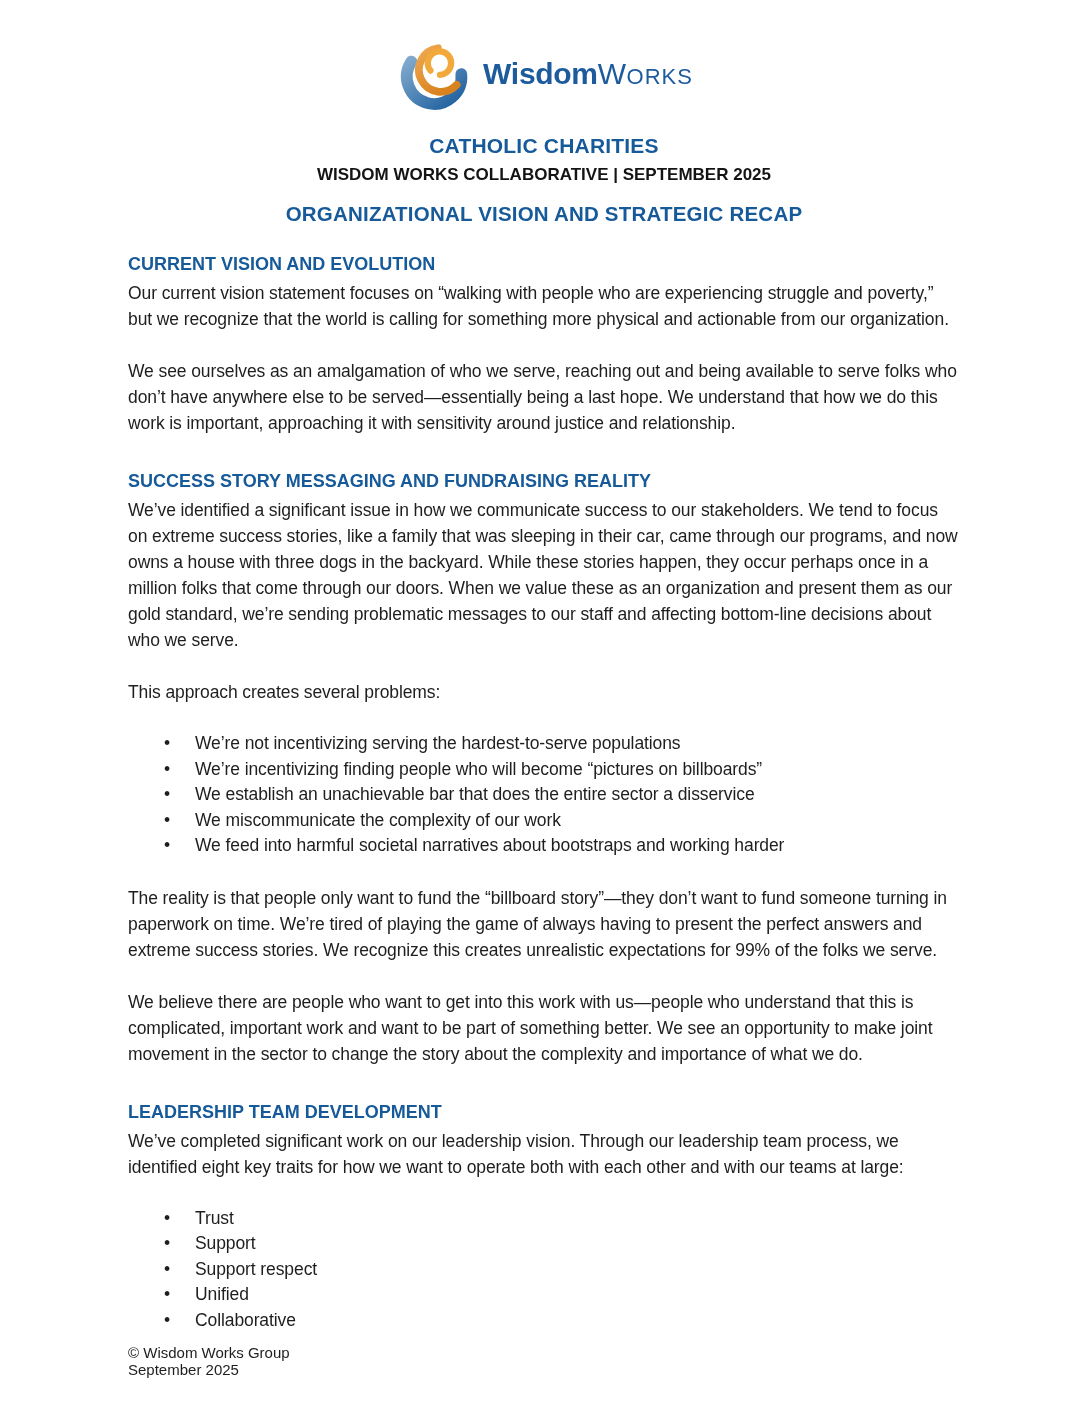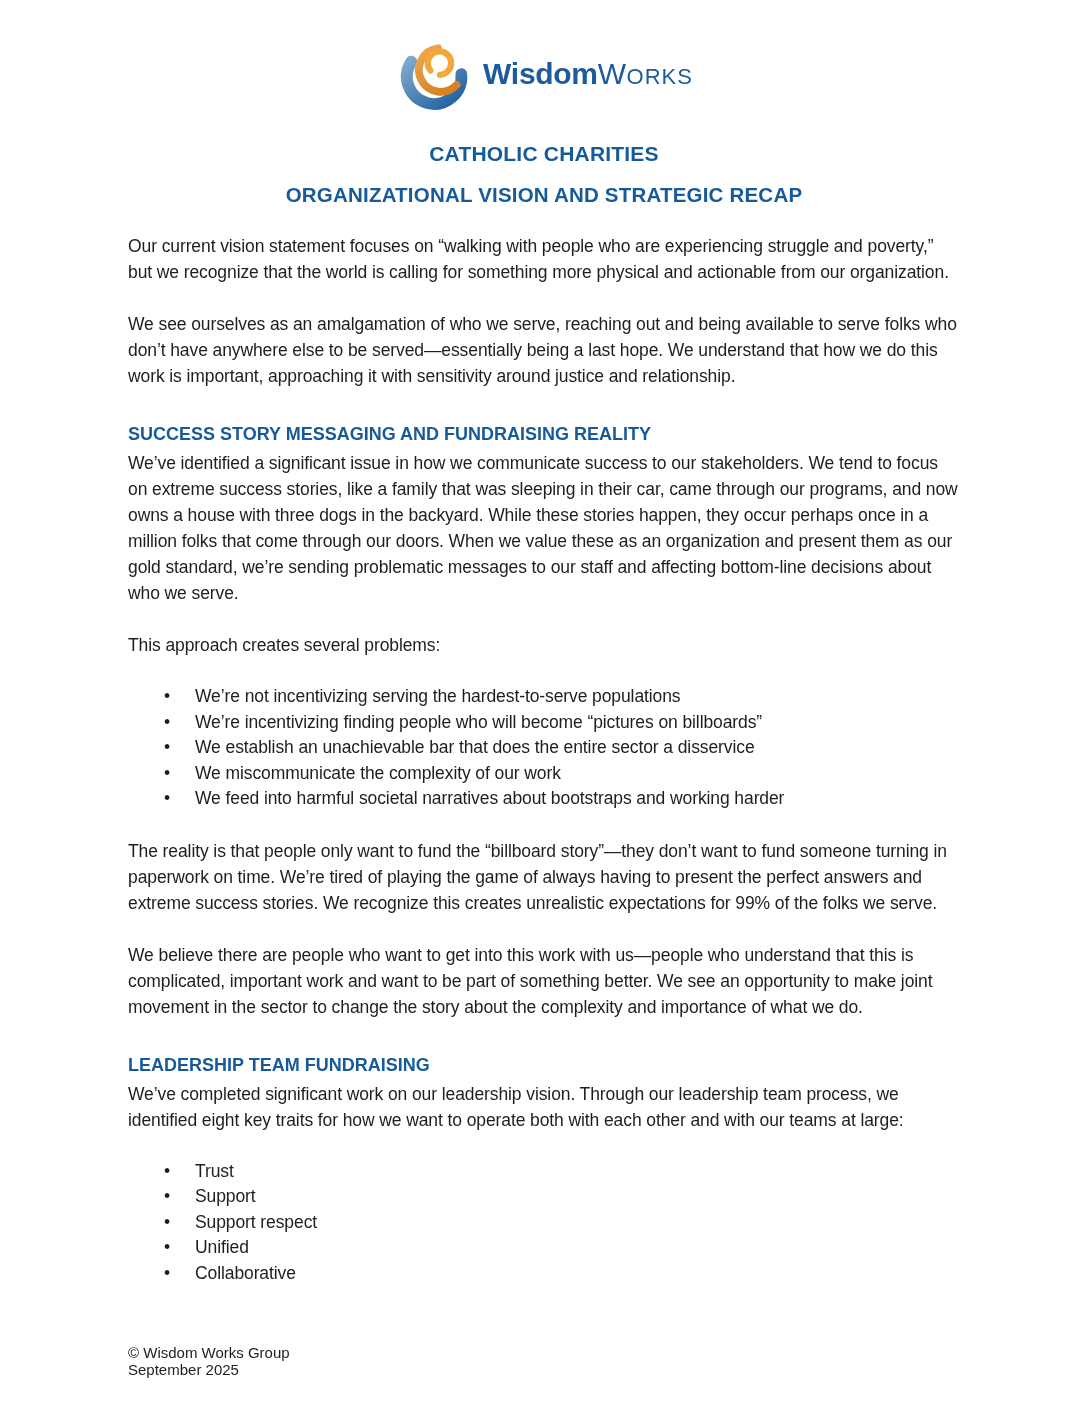--- a/index.html
+++ b/index.html
@@ -35,21 +35,21 @@
   .wordmark .w1 { font-weight: 700; letter-spacing: -0.3px; }
   .wordmark .w2 { font-weight: 400; margin-left: 0; letter-spacing: 0.5px; }
   .wordmark .w2-rest { font-size: 22px; letter-spacing: 1px; }
   
   .org-name {
     text-align: center;
     color: #175a99;
     font-weight: 700;
     font-size: 21px;
     letter-spacing: 0.2px;
-    margin-top: 28px;
+    margin-top: 20px;
   }
   .subtitle {
     text-align: center;
     color: #141414;
     font-weight: 700;
     font-size: 17px;
     margin-top: 7px;
   }
   .doc-title {
     text-align: center;
@@ -130,24 +130,26 @@
         <circle cx="57" cy="36" r="15" fill="none" stroke="#f2a93b" stroke-width="8" stroke-dasharray="80 14.2" stroke-linecap="round" transform="rotate(140 57 36)"></circle>
       </svg>
     </span>
     <span class="wordmark">
       <span class="w1">Wisdom</span>
       <span class="w2"><span>W</span><span class="w2-rest">ORKS</span></span>
     </span>
   </div>
 
   <div class="org-name">CATHOLIC CHARITIES</div>
+  <div class="subtitle">WISDOM WORKS COLLABORATIVE | SEPTEMBER 2025</div>
   <div class="doc-title">ORGANIZATIONAL VISION AND STRATEGIC RECAP</div>
 
   <div class="sections">
   <div class="section">
+    <div class="section-heading">CURRENT VISION AND EVOLUTION</div>
     <div class="section-body">
           <p class="body-p">Our current vision statement focuses on “walking with people who are experiencing struggle and poverty,” but we recognize that the world is calling for something more physical and actionable from our organization.</p>
           <p class="body-p">We see ourselves as an amalgamation of who we serve, reaching out and being available to serve folks who don’t have anywhere else to be served—essentially being a last hope. We understand that how we do this work is important, approaching it with sensitivity around justice and relationship.</p>
         </div>
   </div>
 
   <div class="section">
     <div class="section-heading">SUCCESS STORY MESSAGING AND FUNDRAISING REALITY</div>
     <div class="section-body">
           <p class="body-p">We’ve identified a significant issue in how we communicate success to our stakeholders. We tend to focus on extreme success stories, like a family that was sleeping in their car, came through our programs, and now owns a house with three dogs in the backyard. While these stories happen, they occur perhaps once in a million folks that come through our doors. When we value these as an organization and present them as our gold standard, we’re sending problematic messages to our staff and affecting bottom-line decisions about who we serve.</p>
@@ -158,21 +160,21 @@
             <li>We establish an unachievable bar that does the entire sector a disservice</li>
             <li>We miscommunicate the complexity of our work</li>
             <li>We feed into harmful societal narratives about bootstraps and working harder</li>
           </ul>
           <p class="body-p">The reality is that people only want to fund the “billboard story”—they don’t want to fund someone turning in paperwork on time. We’re tired of playing the game of always having to present the perfect answers and extreme success stories. We recognize this creates unrealistic expectations for 99% of the folks we serve.</p>
           <p class="body-p">We believe there are people who want to get into this work with us—people who understand that this is complicated, important work and want to be part of something better. We see an opportunity to make joint movement in the sector to change the story about the complexity and importance of what we do.</p>
         </div>
   </div>
 
   <div class="section">
-    <div class="section-heading">LEADERSHIP TEAM FUNDRAISING</div>
+    <div class="section-heading">LEADERSHIP TEAM DEVELOPMENT</div>
     <div class="section-body">
           <p class="body-p">We’ve completed significant work on our leadership vision. Through our leadership team process, we identified eight key traits for how we want to operate both with each other and with our teams at large:</p>
           <ul class="bullets">
             <li>Trust</li>
             <li>Support</li>
             <li>Support respect</li>
             <li>Unified</li>
             <li>Collaborative</li>
           </ul>
         </div>

